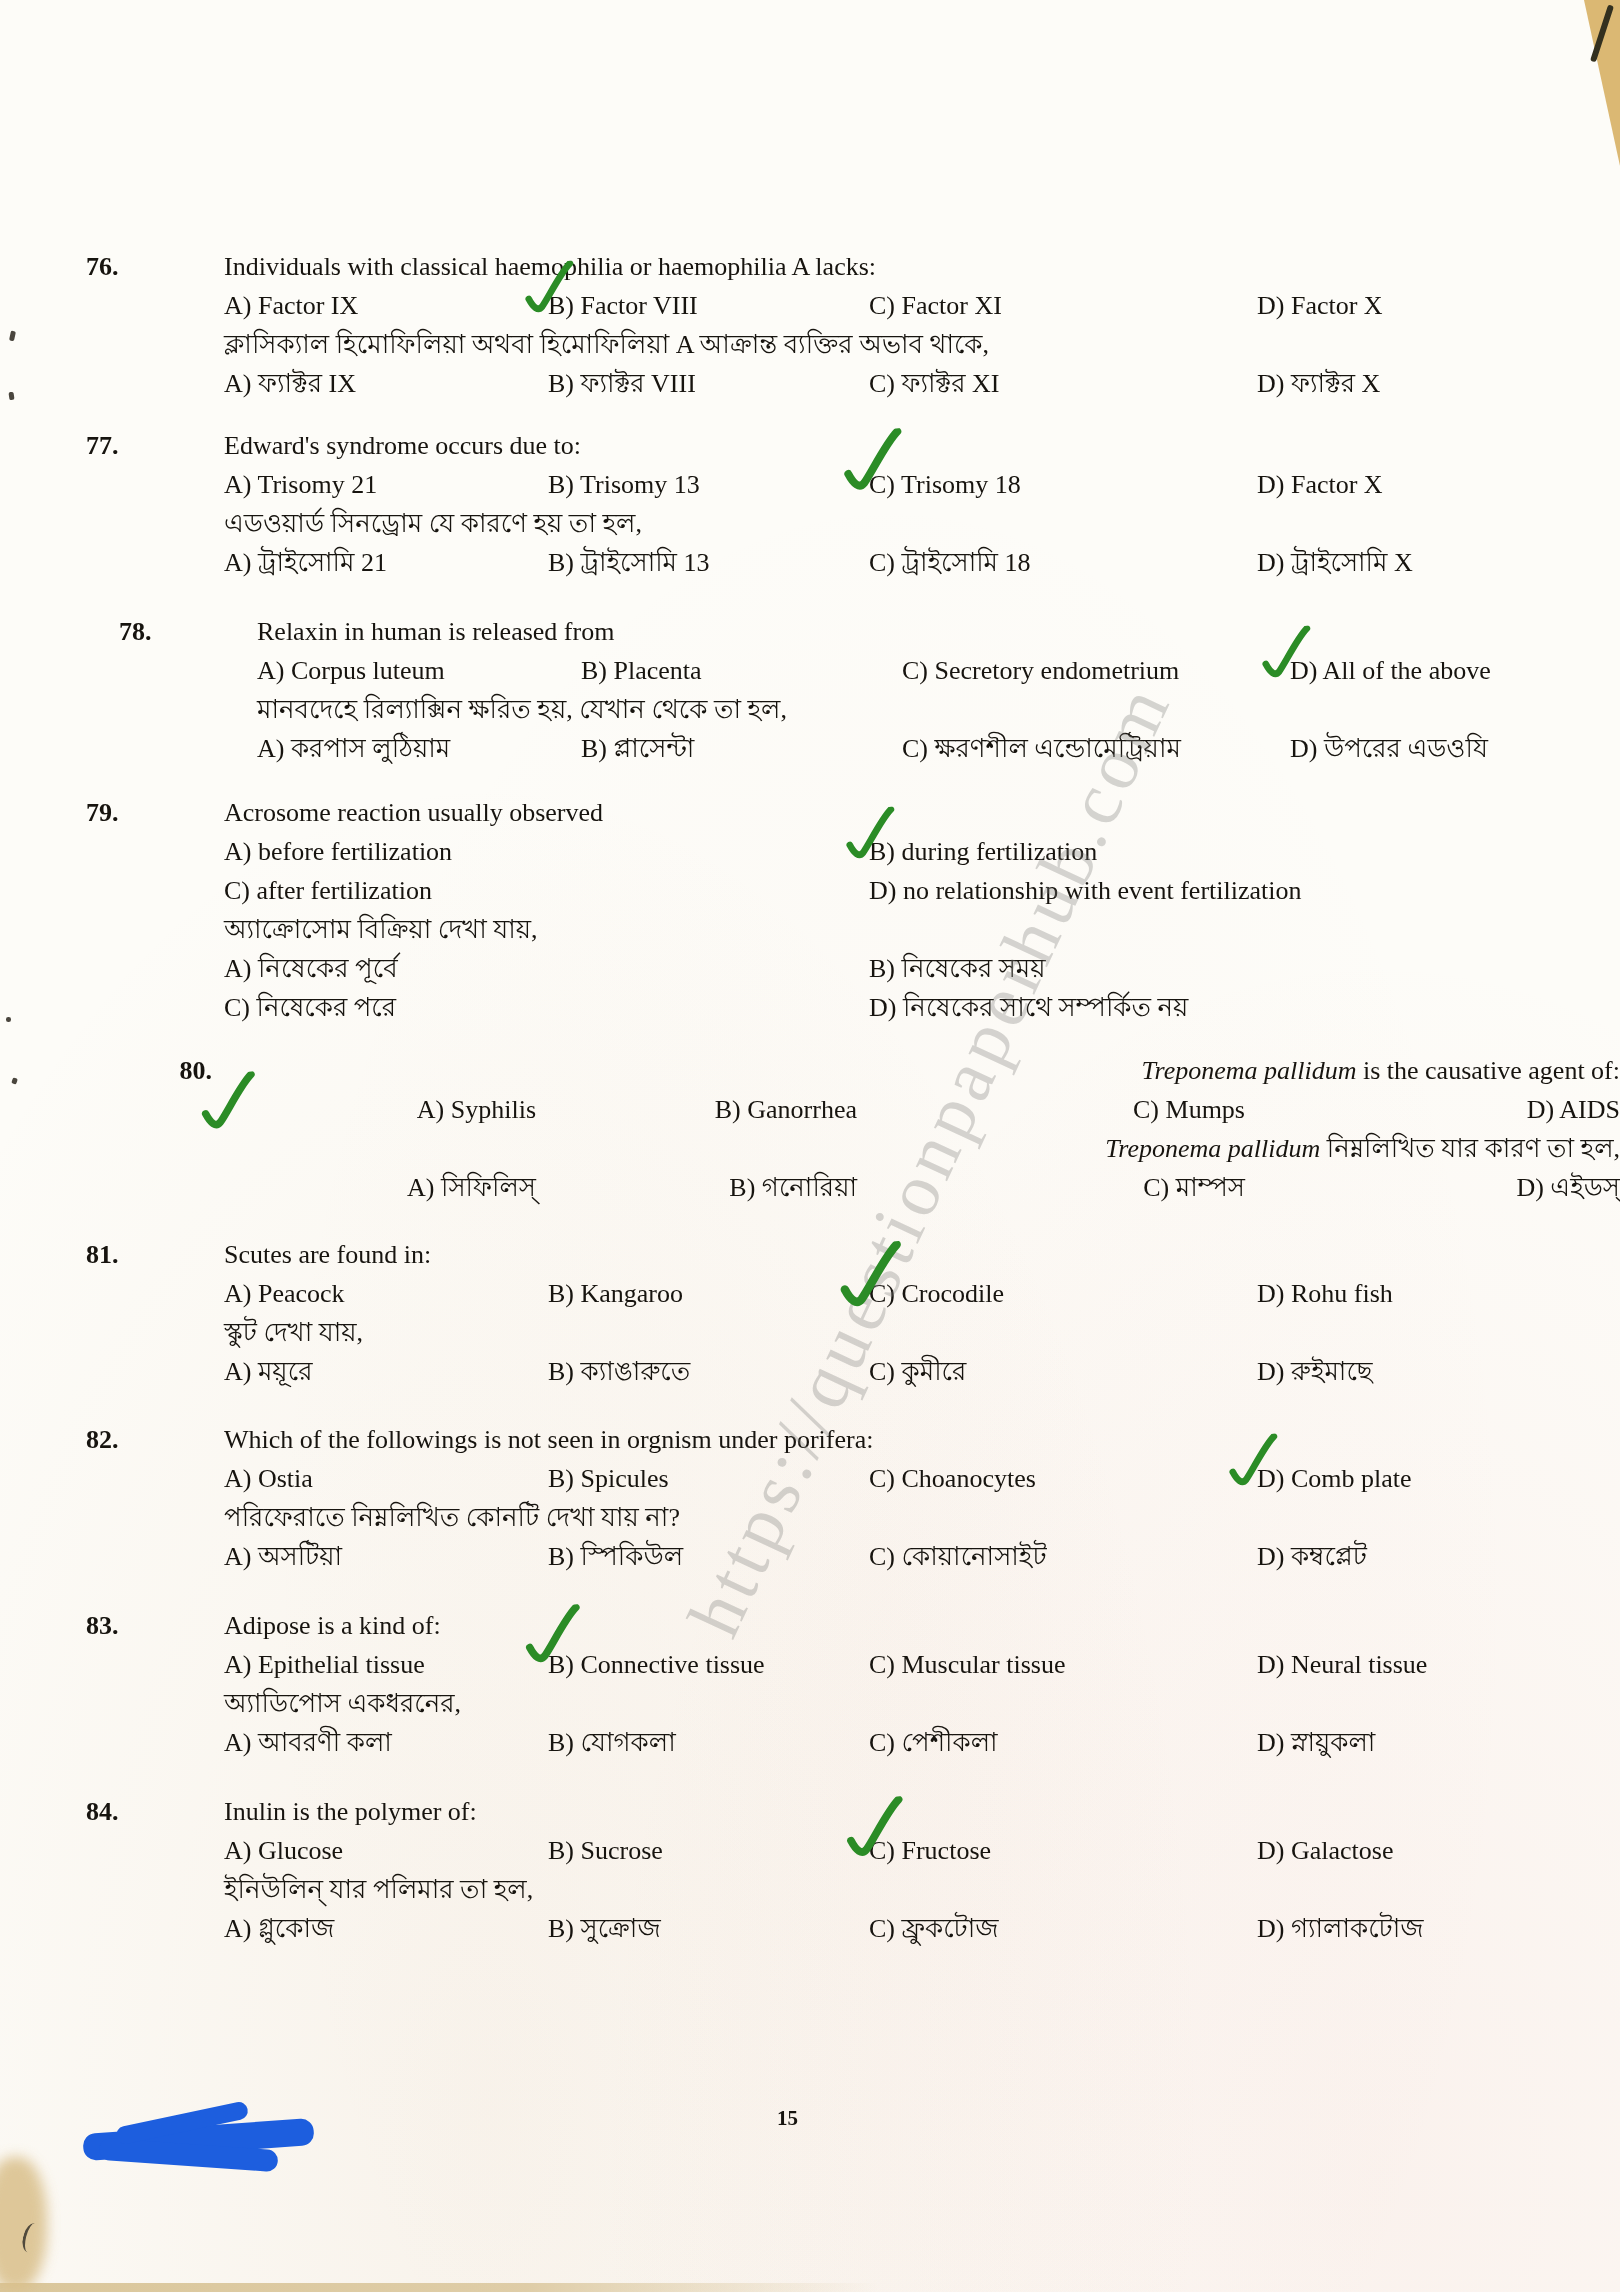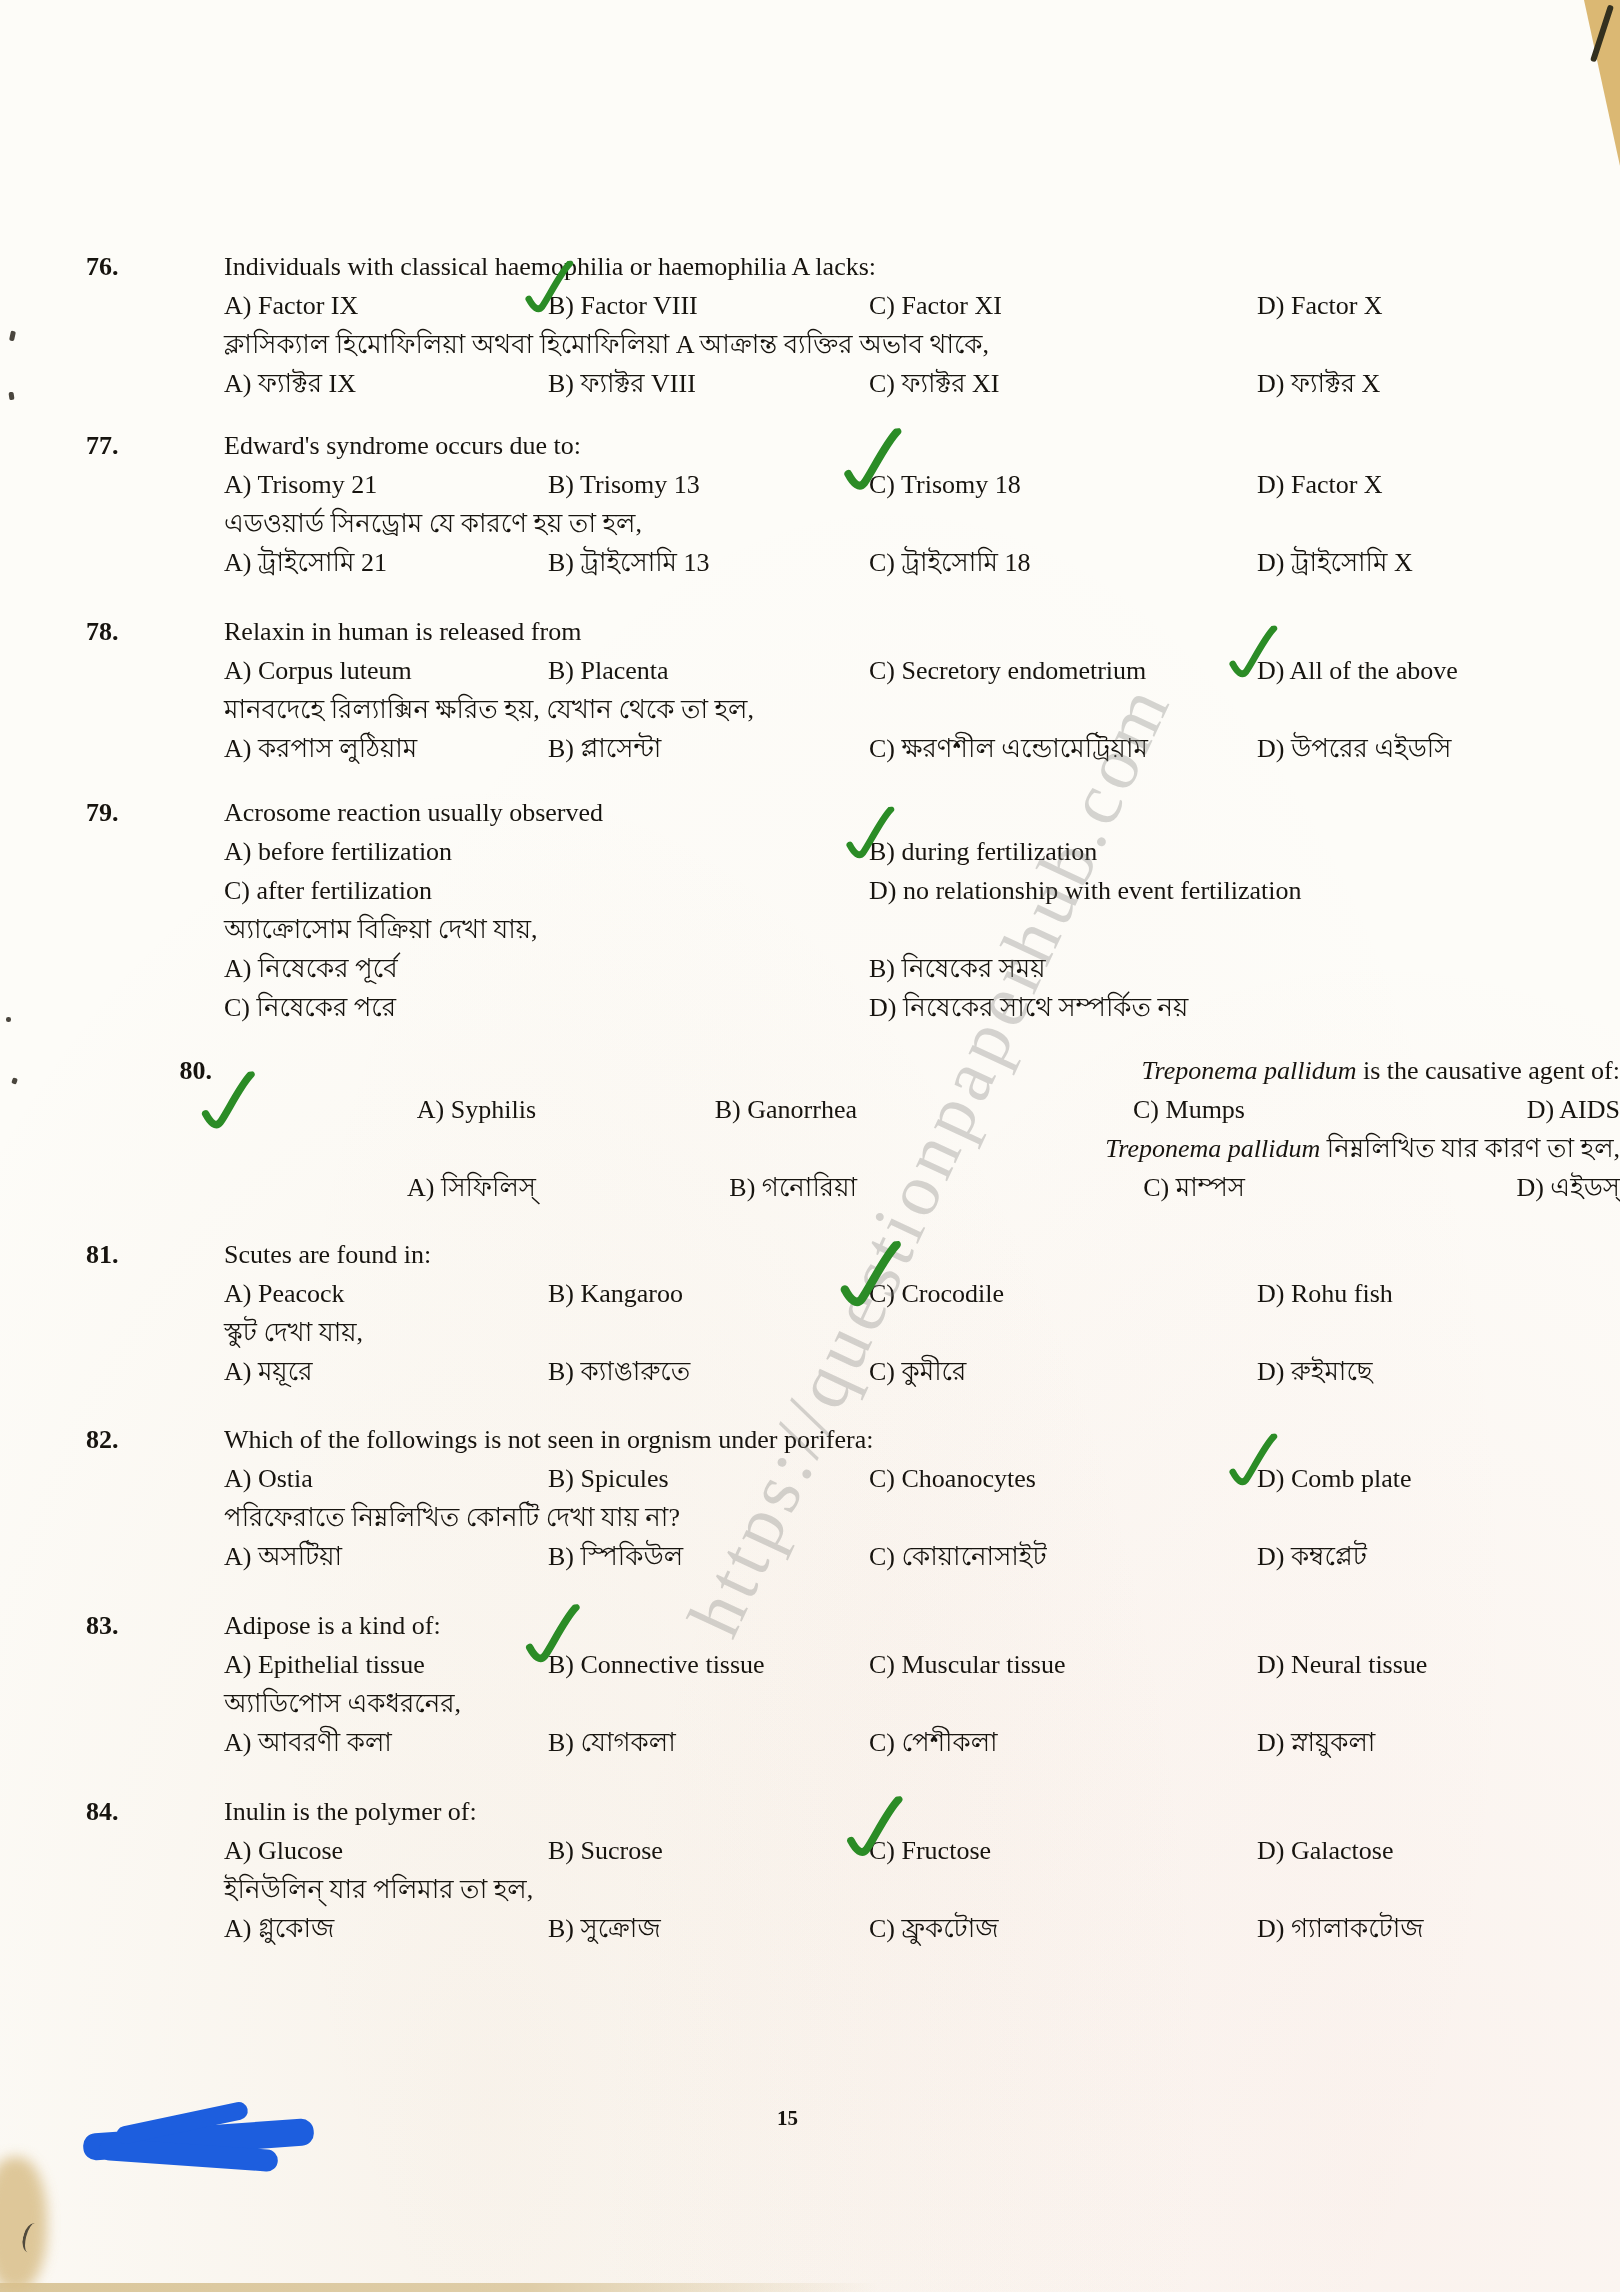--- a/index.html
+++ b/index.html
@@ -120,21 +120,21 @@
       <span class="qtitle">এডওয়ার্ড সিনড্রোম যে কারণে হয় তা হল,</span>
     </div>
     <div class="row">
       <span class="opt cA"><span>A) ট্রাইসোমি 21</span></span>
       <span class="opt cB"><span>B) ট্রাইসোমি 13</span></span>
       <span class="opt cC"><span>C) ট্রাইসোমি 18</span></span>
       <span class="opt cD"><span>D) ট্রাইসোমি X</span></span>
     </div>
   </div>
 
-  <div class="q" style="margin-bottom:25px;">
+  <div class="q" style="margin-bottom:25px;padding-left:33px;">
     <div class="row">
       <span class="num">78.</span>
       <span class="qtitle">Relaxin in human is released from</span>
     </div>
     <div class="row">
       <span class="opt cA"><span>A) Corpus luteum</span></span>
       <span class="opt cB"><span>B) Placenta</span></span>
       <span class="opt cC"><span>C) Secretory endometrium</span></span>
       <span class="opt cD"><span class="check" style="left:-32px;">
             <svg viewBox="0 0 64 64">
@@ -142,21 +142,21 @@
             </svg>
           </span><span>D) All of the above</span></span>
     </div>
     <div class="row">
       <span class="qtitle">মানবদেহে রিল্যাক্সিন ক্ষরিত হয়, যেখান থেকে তা হল,</span>
     </div>
     <div class="row">
       <span class="opt cA"><span>A) করপাস লুঠিয়াম</span></span>
       <span class="opt cB"><span>B) প্লাসেন্টা</span></span>
       <span class="opt cC"><span>C) ক্ষরণশীল এন্ডোমেট্রিয়াম</span></span>
-      <span class="opt cD"><span>D) উপরের এইডসি</span></span>
+      <span class="opt cD"><span>D) উপরের এডওযি</span></span>
     </div>
   </div>
 
   <div class="q" style="margin-bottom:24px;">
     <div class="row">
       <span class="num">79.</span>
       <span class="qtitle">Acrosome reaction usually observed</span>
     </div>
     <div class="row">
       <span class="opt cAB"><span>A) before fertilization</span></span>

